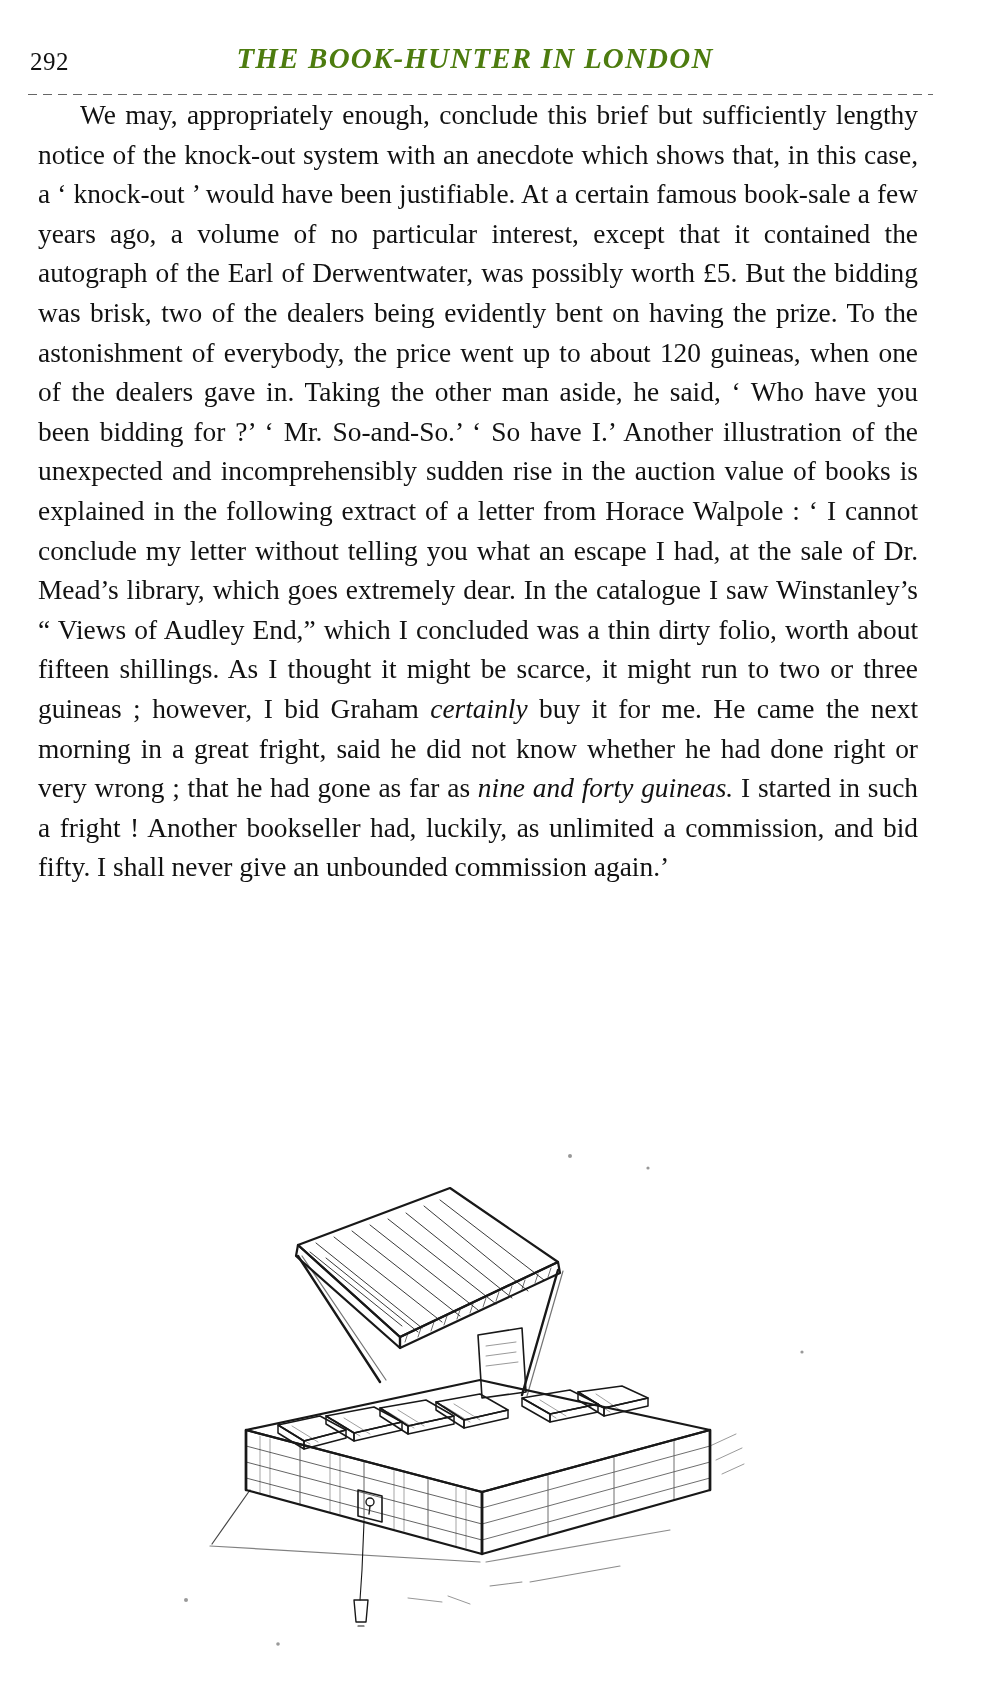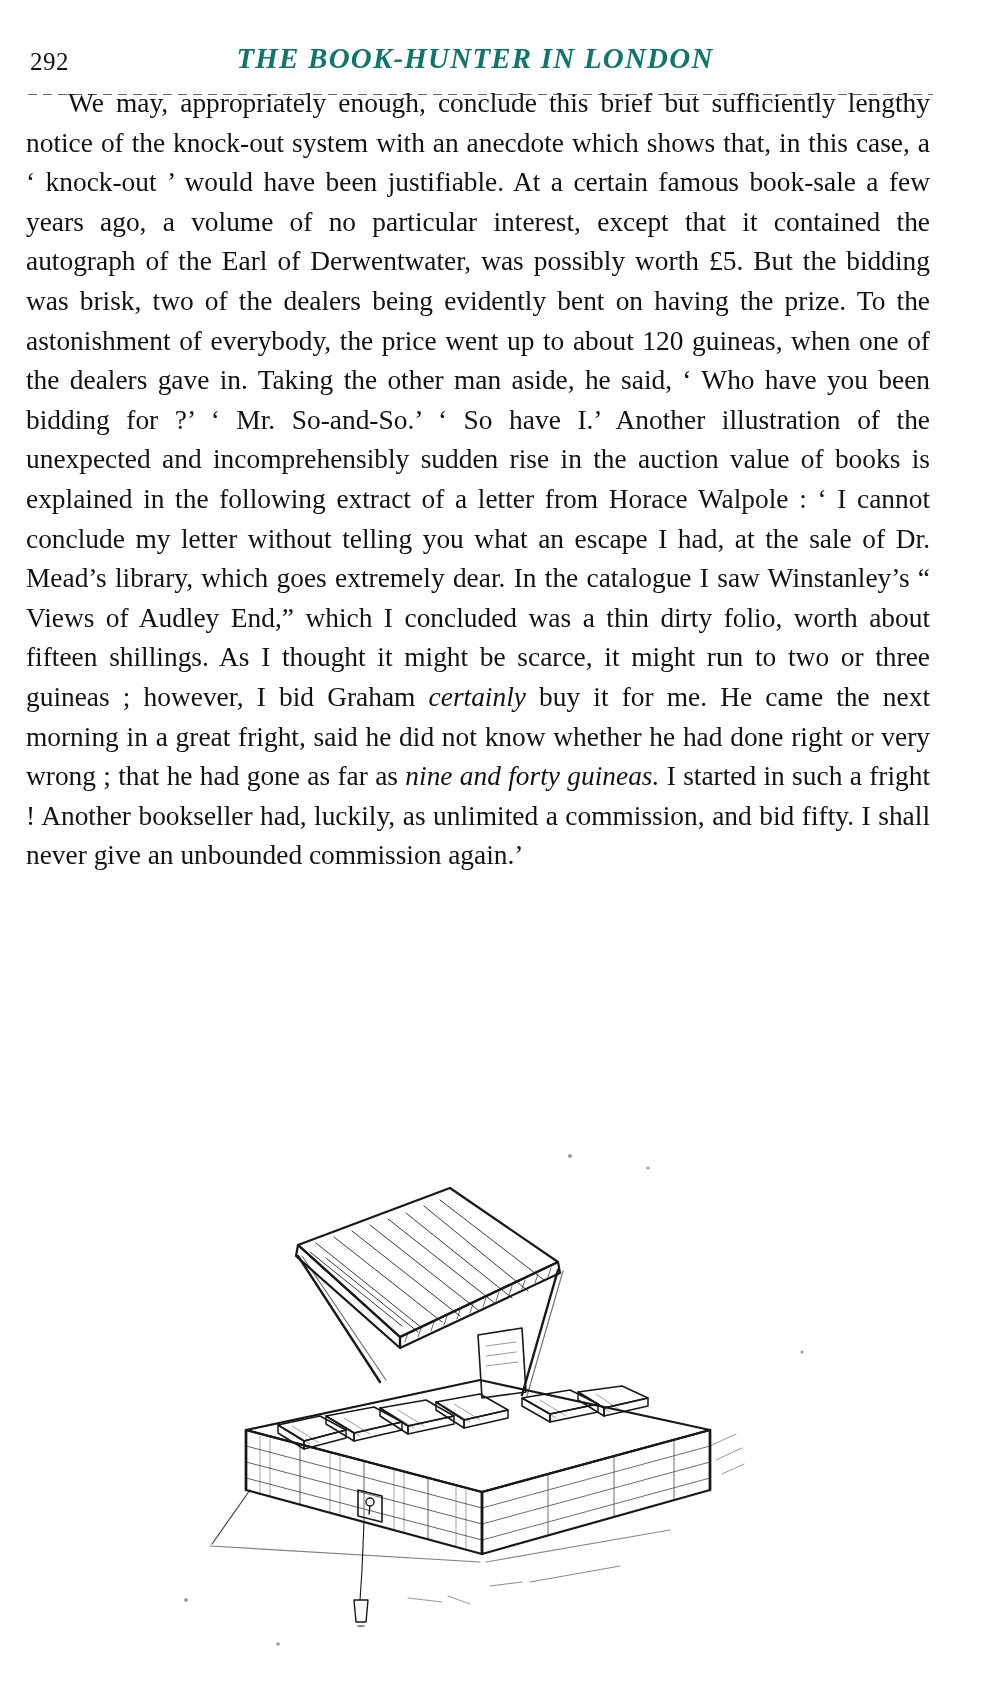--- a/index.html
+++ b/index.html
@@ -44,21 +44,21 @@
   .head-title {
     position: absolute;
     left: 0;
     top: 8px;
     width: 1000px;
     text-align: center;
     font-size: 29px;
     font-style: italic;
     font-weight: bold;
     letter-spacing: 1.2px;
-    color: #0f766e;
+    color: #4d7c0f;
     padding-right: 50px;
     box-sizing: border-box;
   }
   .head-rule {
     position: absolute;
     left: 28px;
     top: 60px;
     width: 905px;
     height: 1px;
     background: repeating-linear-gradient(to right,
@@ -73,21 +73,21 @@
     top: 80px;
     width: 912px;
     font-size: 27.4px;
     line-height: 39.6px;
     text-align: justify;
     text-justify: inter-word;
     color: #121212;
     -webkit-font-smoothing: antialiased;
   }
   .body-text p {
-    margin: 4px;
+    margin: 16px;
     text-indent: 42px;
   }
   .body-text i { font-style: italic; }
 
   
   .illustration {
     position: absolute;
     left: 150px;
     top: 1130px;
     width: 700px;

